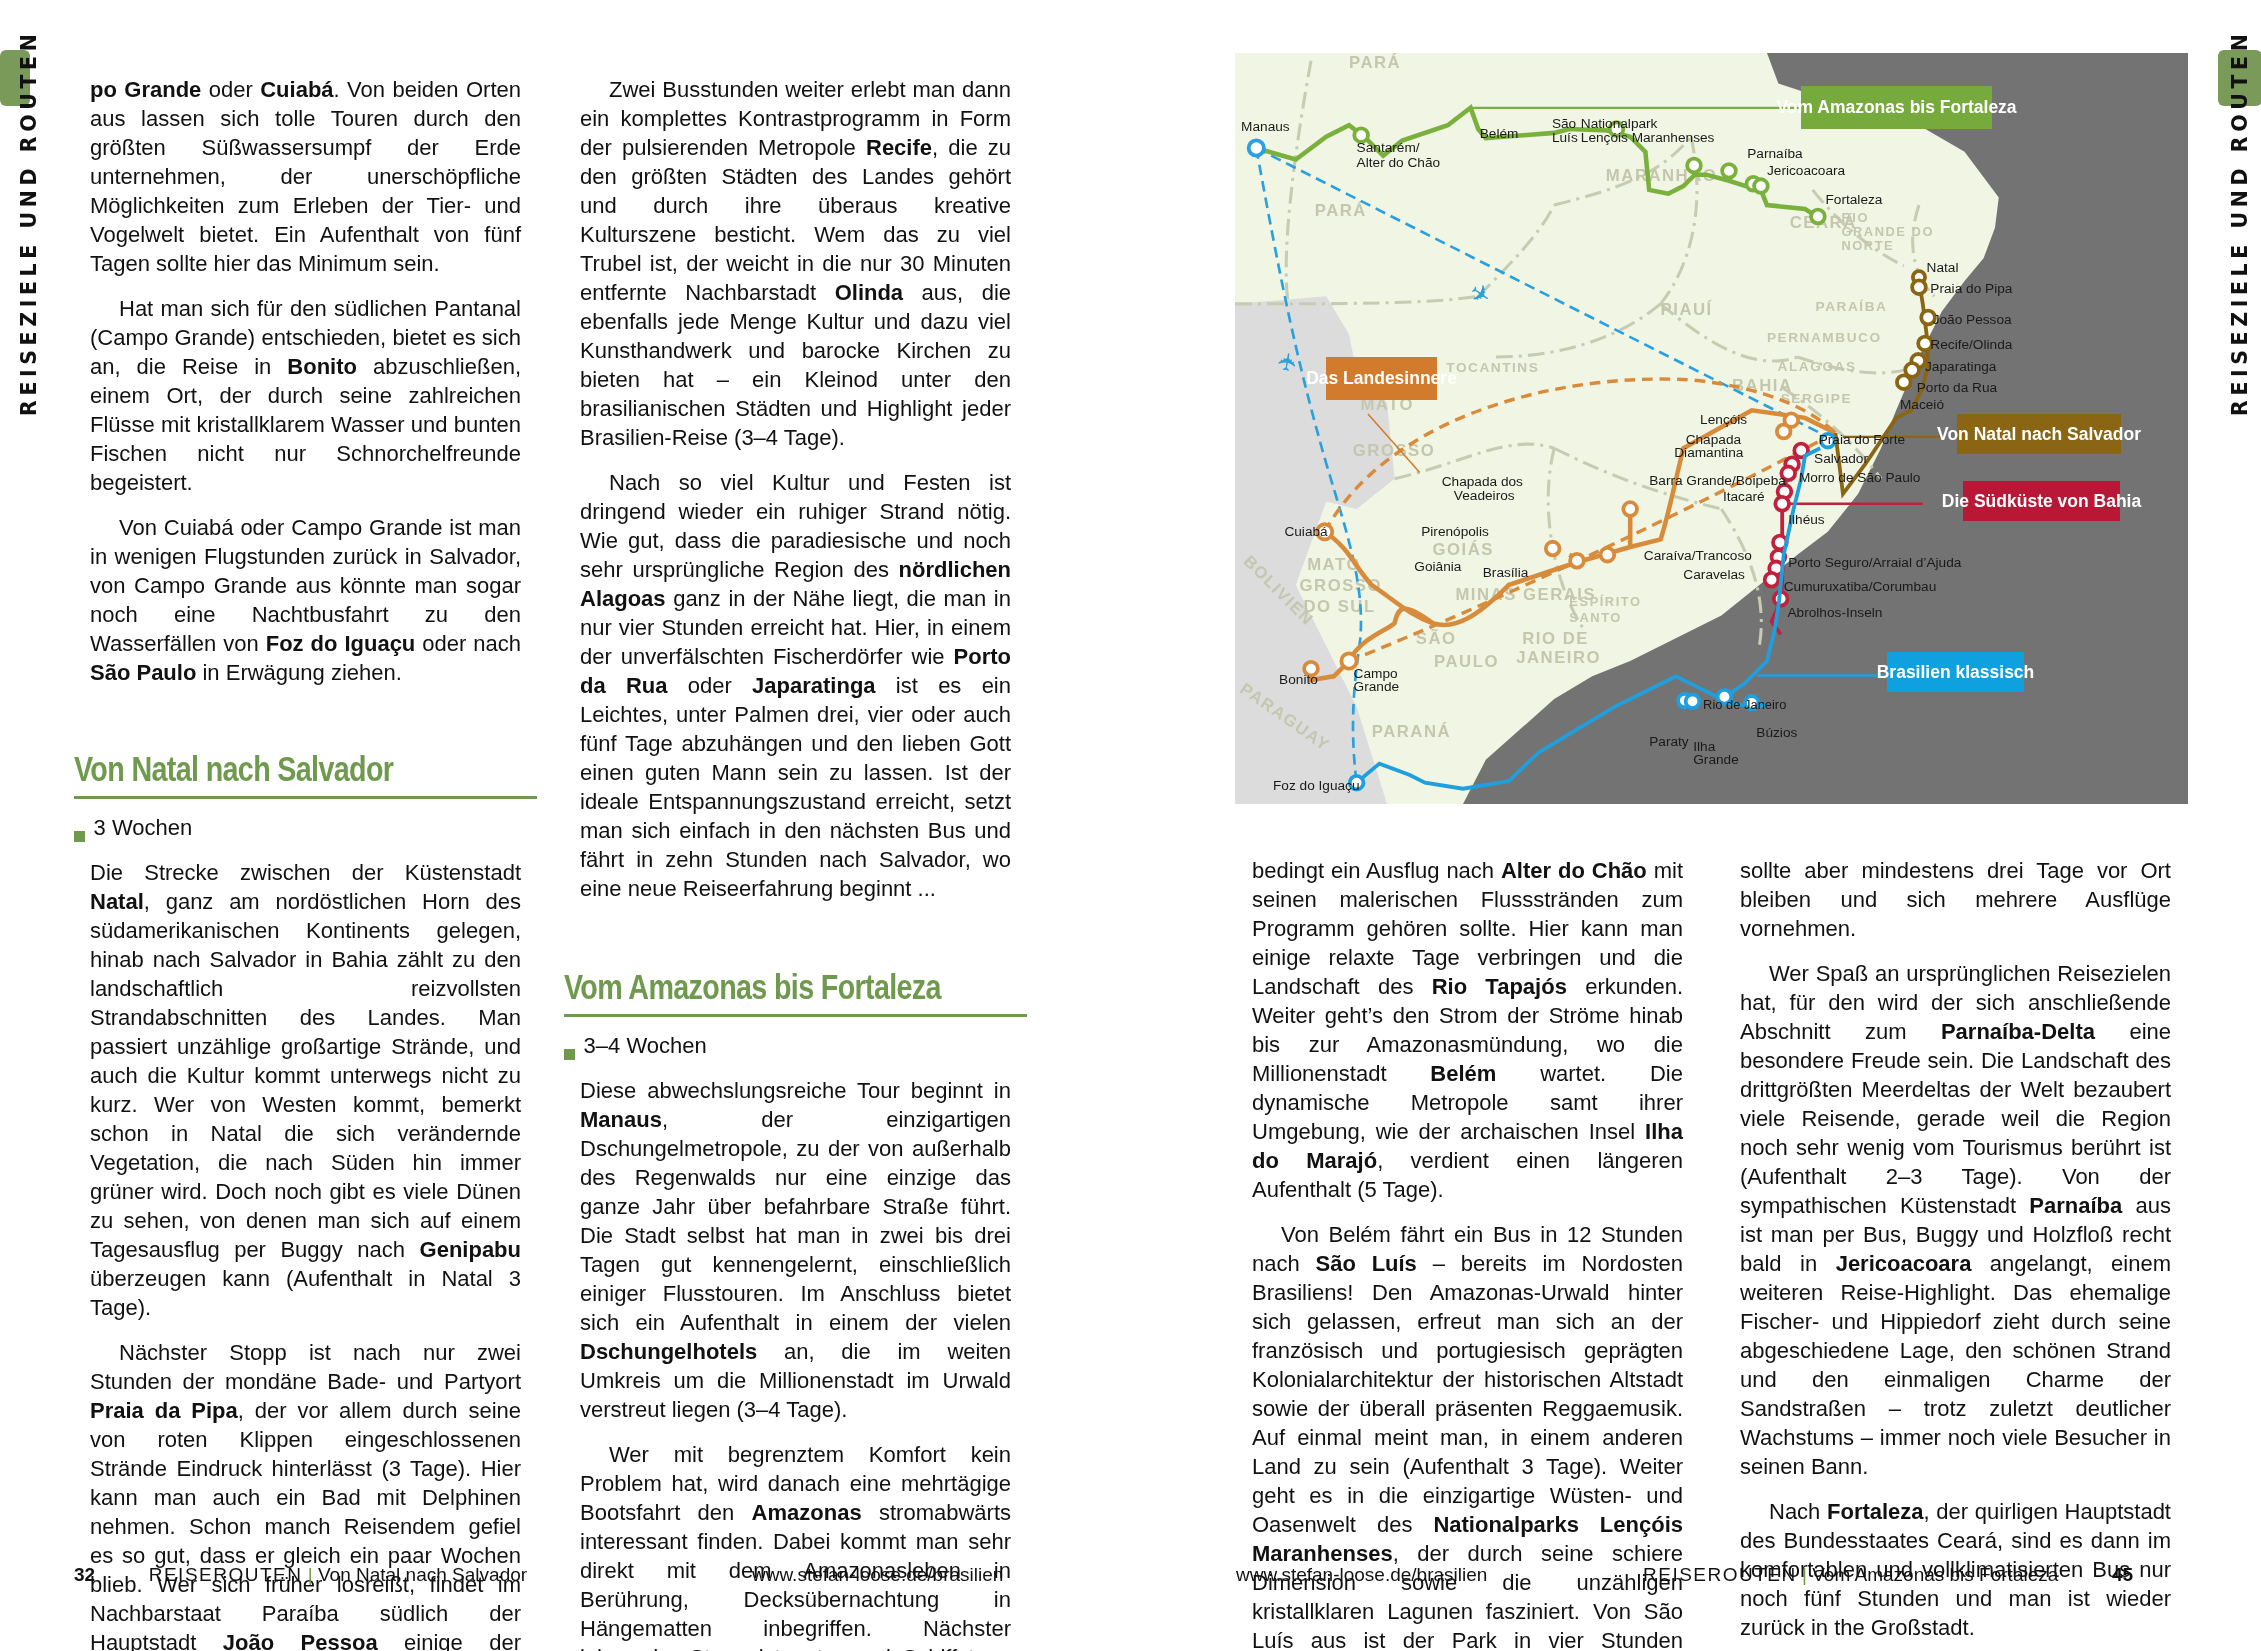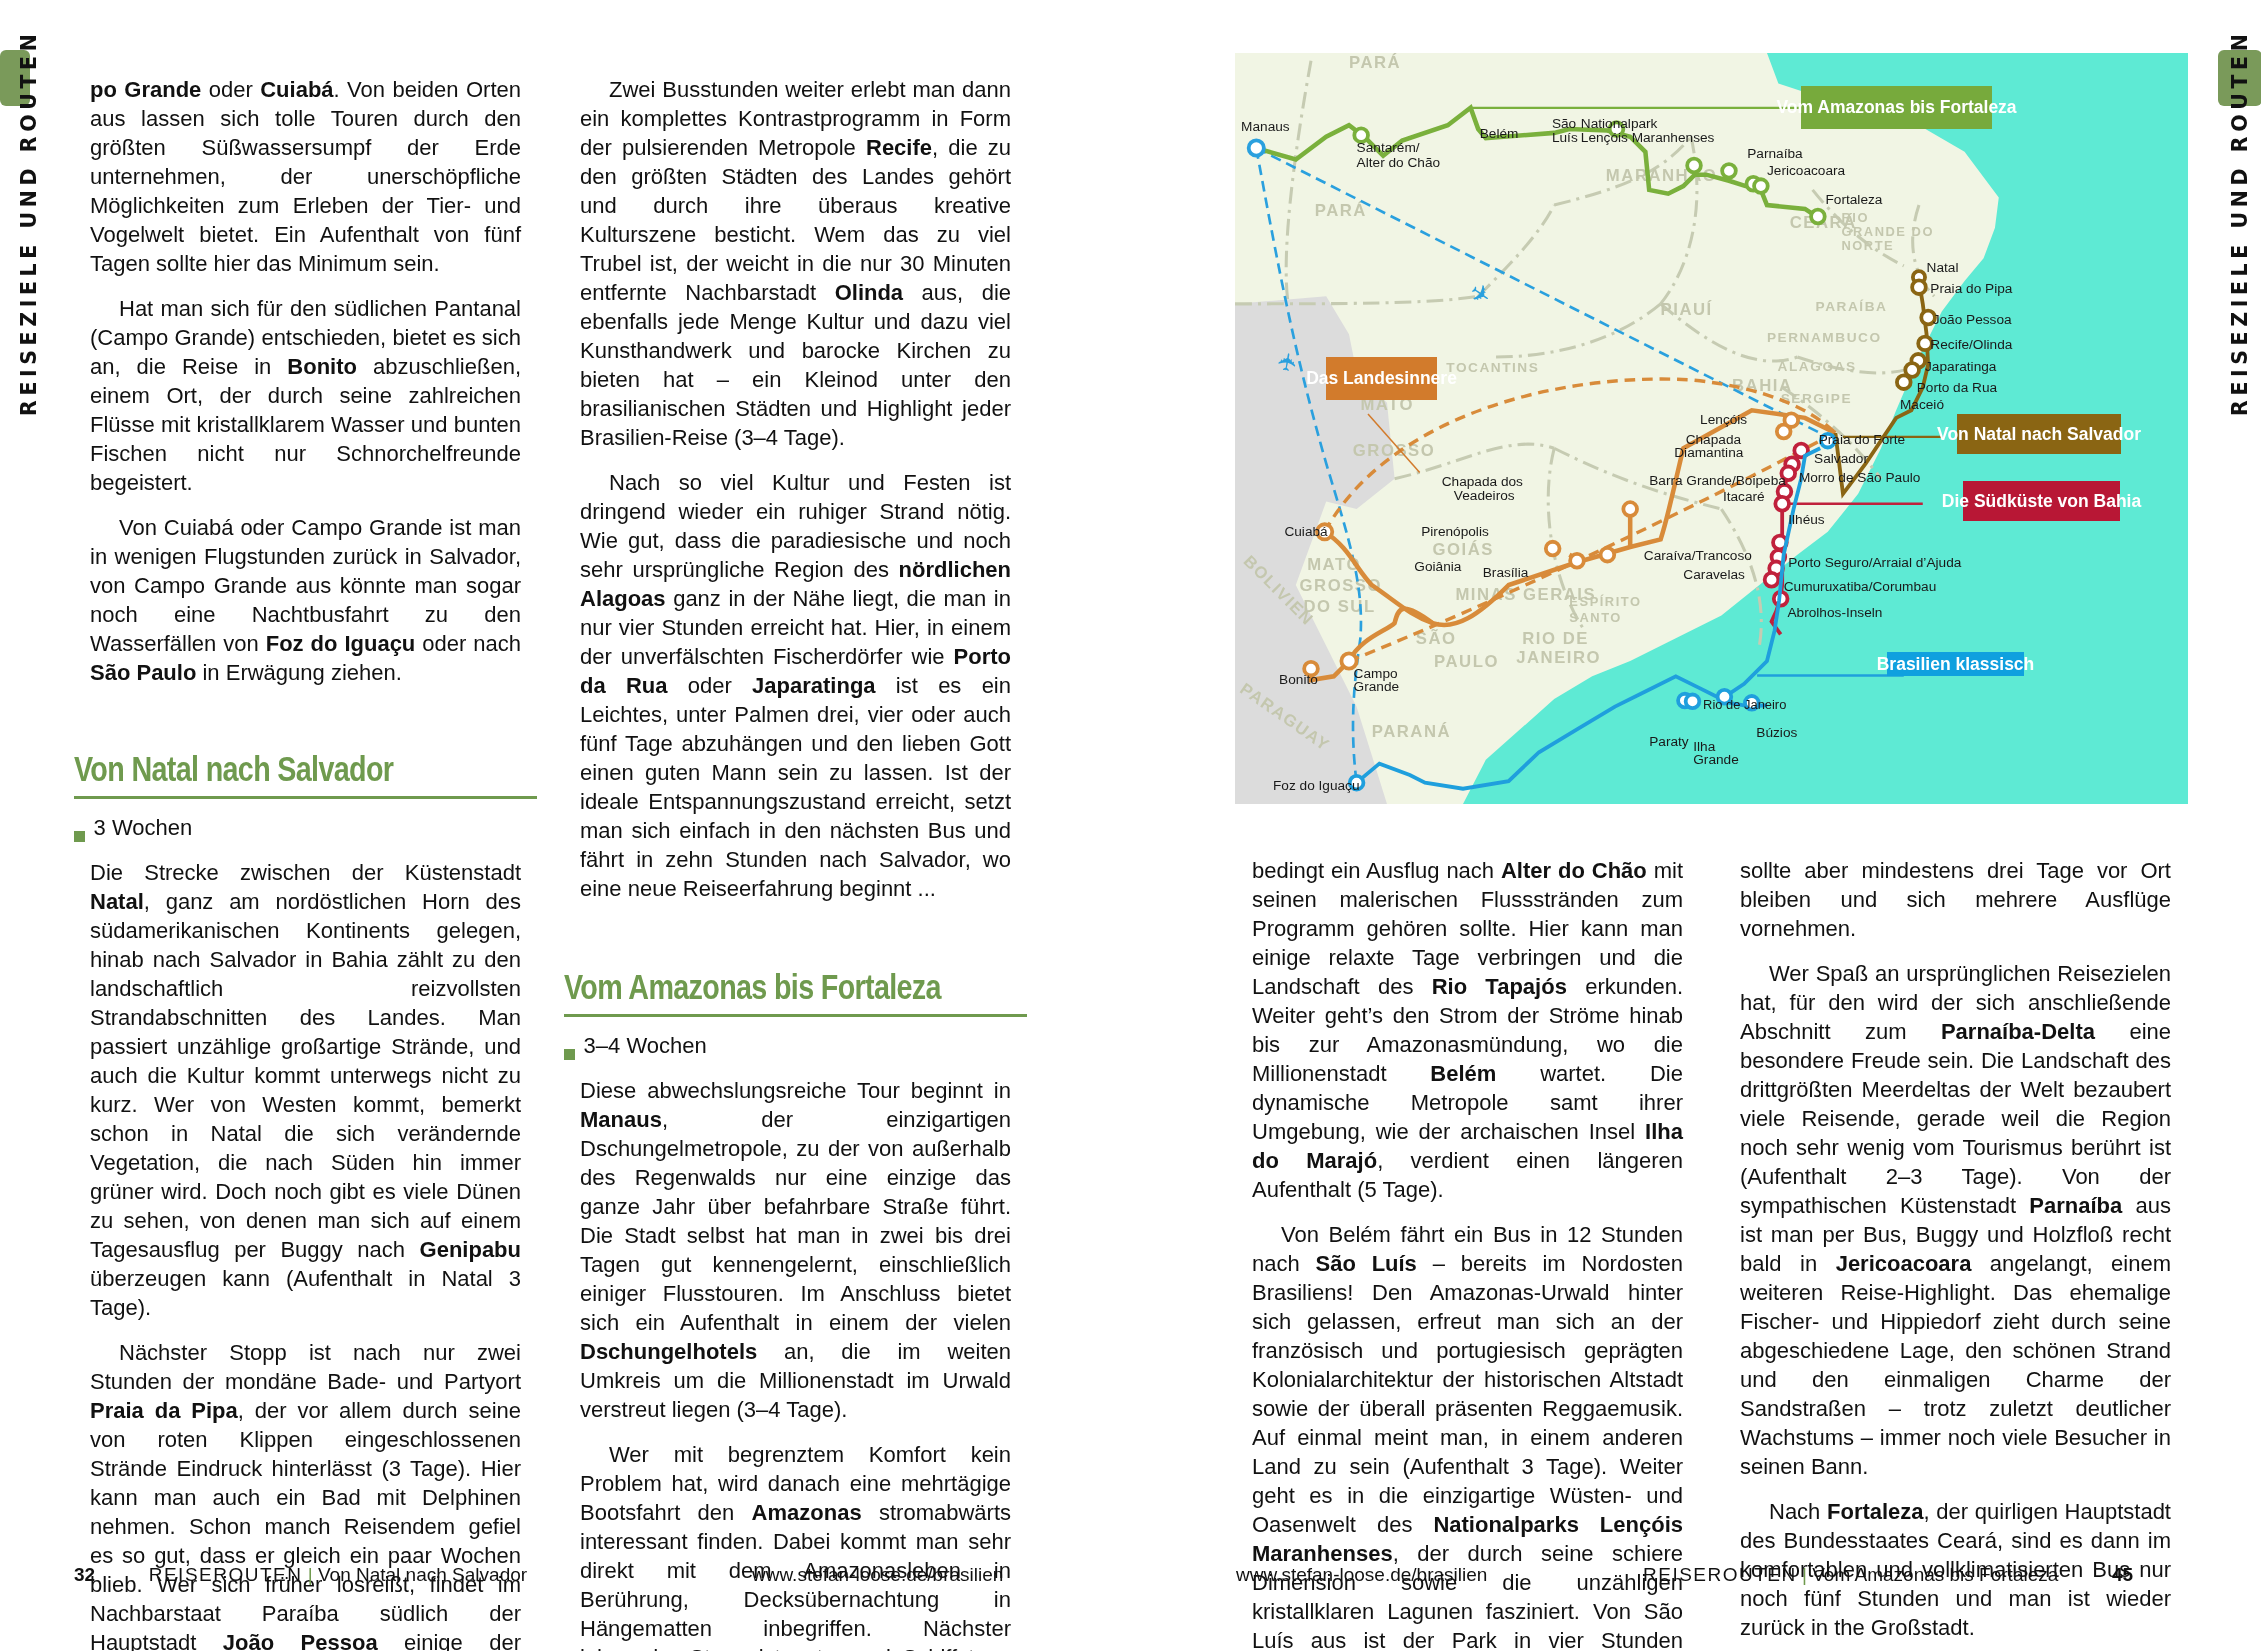--- a/index.html
+++ b/index.html
@@ -11,21 +11,21 @@
   .col p{margin:16px;}
   .col p.ind{text-indent:29px;}
   .col b{font-weight:bold;}
   .h2{font-family:"Liberation Sans",sans-serif;font-weight:bold;font-size:35px;color:#6f9a4e;letter-spacing:-0.8px;transform:scaleX(0.82);transform-origin:left center;white-space:nowrap;margin:0;line-height:43px;}
   .hr{height:3px;background:#6f9a4e;margin:6px 0 13.7px 0;}
   .dur{display:flex;align-items:flex-end;gap:9px;margin-bottom:6px;}
   .dur .sq{width:10.6px;height:10.6px;background:#6f9a4e;display:inline-block;}
   .footer{position:absolute;top:1564px;font-size:19px;white-space:nowrap;}
   .footer .num{font-weight:bold;}
   .footer .sep{color:#6f9a4e;}
-  .map{position:absolute;left:1235px;top:53px;width:953px;height:751px;background:#5eead4;overflow:hidden;}
+  .map{position:absolute;left:1235px;top:53px;width:953px;height:751px;background:#737373;overflow:hidden;}
   .map svg{position:absolute;left:0;top:0;}
   .lbl{font-family:"Liberation Sans",sans-serif;font-size:18px;fill:#1a1a1a;}
   .st{font-family:"Liberation Sans",sans-serif;font-weight:bold;font-size:22px;fill:#c4c7ae;letter-spacing:2px;}
   .badge{position:absolute;color:#fff;font-weight:bold;font-size:17.5px;font-family:"Liberation Sans",sans-serif;display:flex;align-items:center;justify-content:center;white-space:nowrap;}
 </style>
 </head>
 <body>
 
 <div class="page" style="left:0;width:1131px;">
   <div class="tab" style="left:0;top:50px;width:30px;height:56px;"></div>
@@ -296,15 +296,15 @@
       <text class="lbl" x="545" y="912">Paraty</text>
       <text class="lbl" x="603" y="918">Ilha</text>
       <text class="lbl" x="603" y="936">Grande</text>
     </g>
   </svg>
 
   <div class="badge" style="left:566px;top:33px;width:191px;height:43px;background:#77aa3c;">Vom Amazonas bis Fortaleza</div>
   <div class="badge" style="left:91px;top:304px;width:111px;height:43px;background:#d27b2c;">Das Landesinnere</div>
   <div class="badge" style="left:722px;top:361px;width:164px;height:40px;background:#8a6513;">Von Natal nach Salvador</div>
   <div class="badge" style="left:728px;top:428px;width:157px;height:40px;background:#b81735;">Die Südküste von Bahia</div>
-  <div class="badge" style="left:652px;top:599px;width:137px;height:24px;background:#0fa0df;">Brasilien klassisch</div>
+  <div class="badge" style="left:652px;top:599px;width:137px;height:40px;background:#0fa0df;">Brasilien klassisch</div>
 </div>
 
 
 </body></html>

